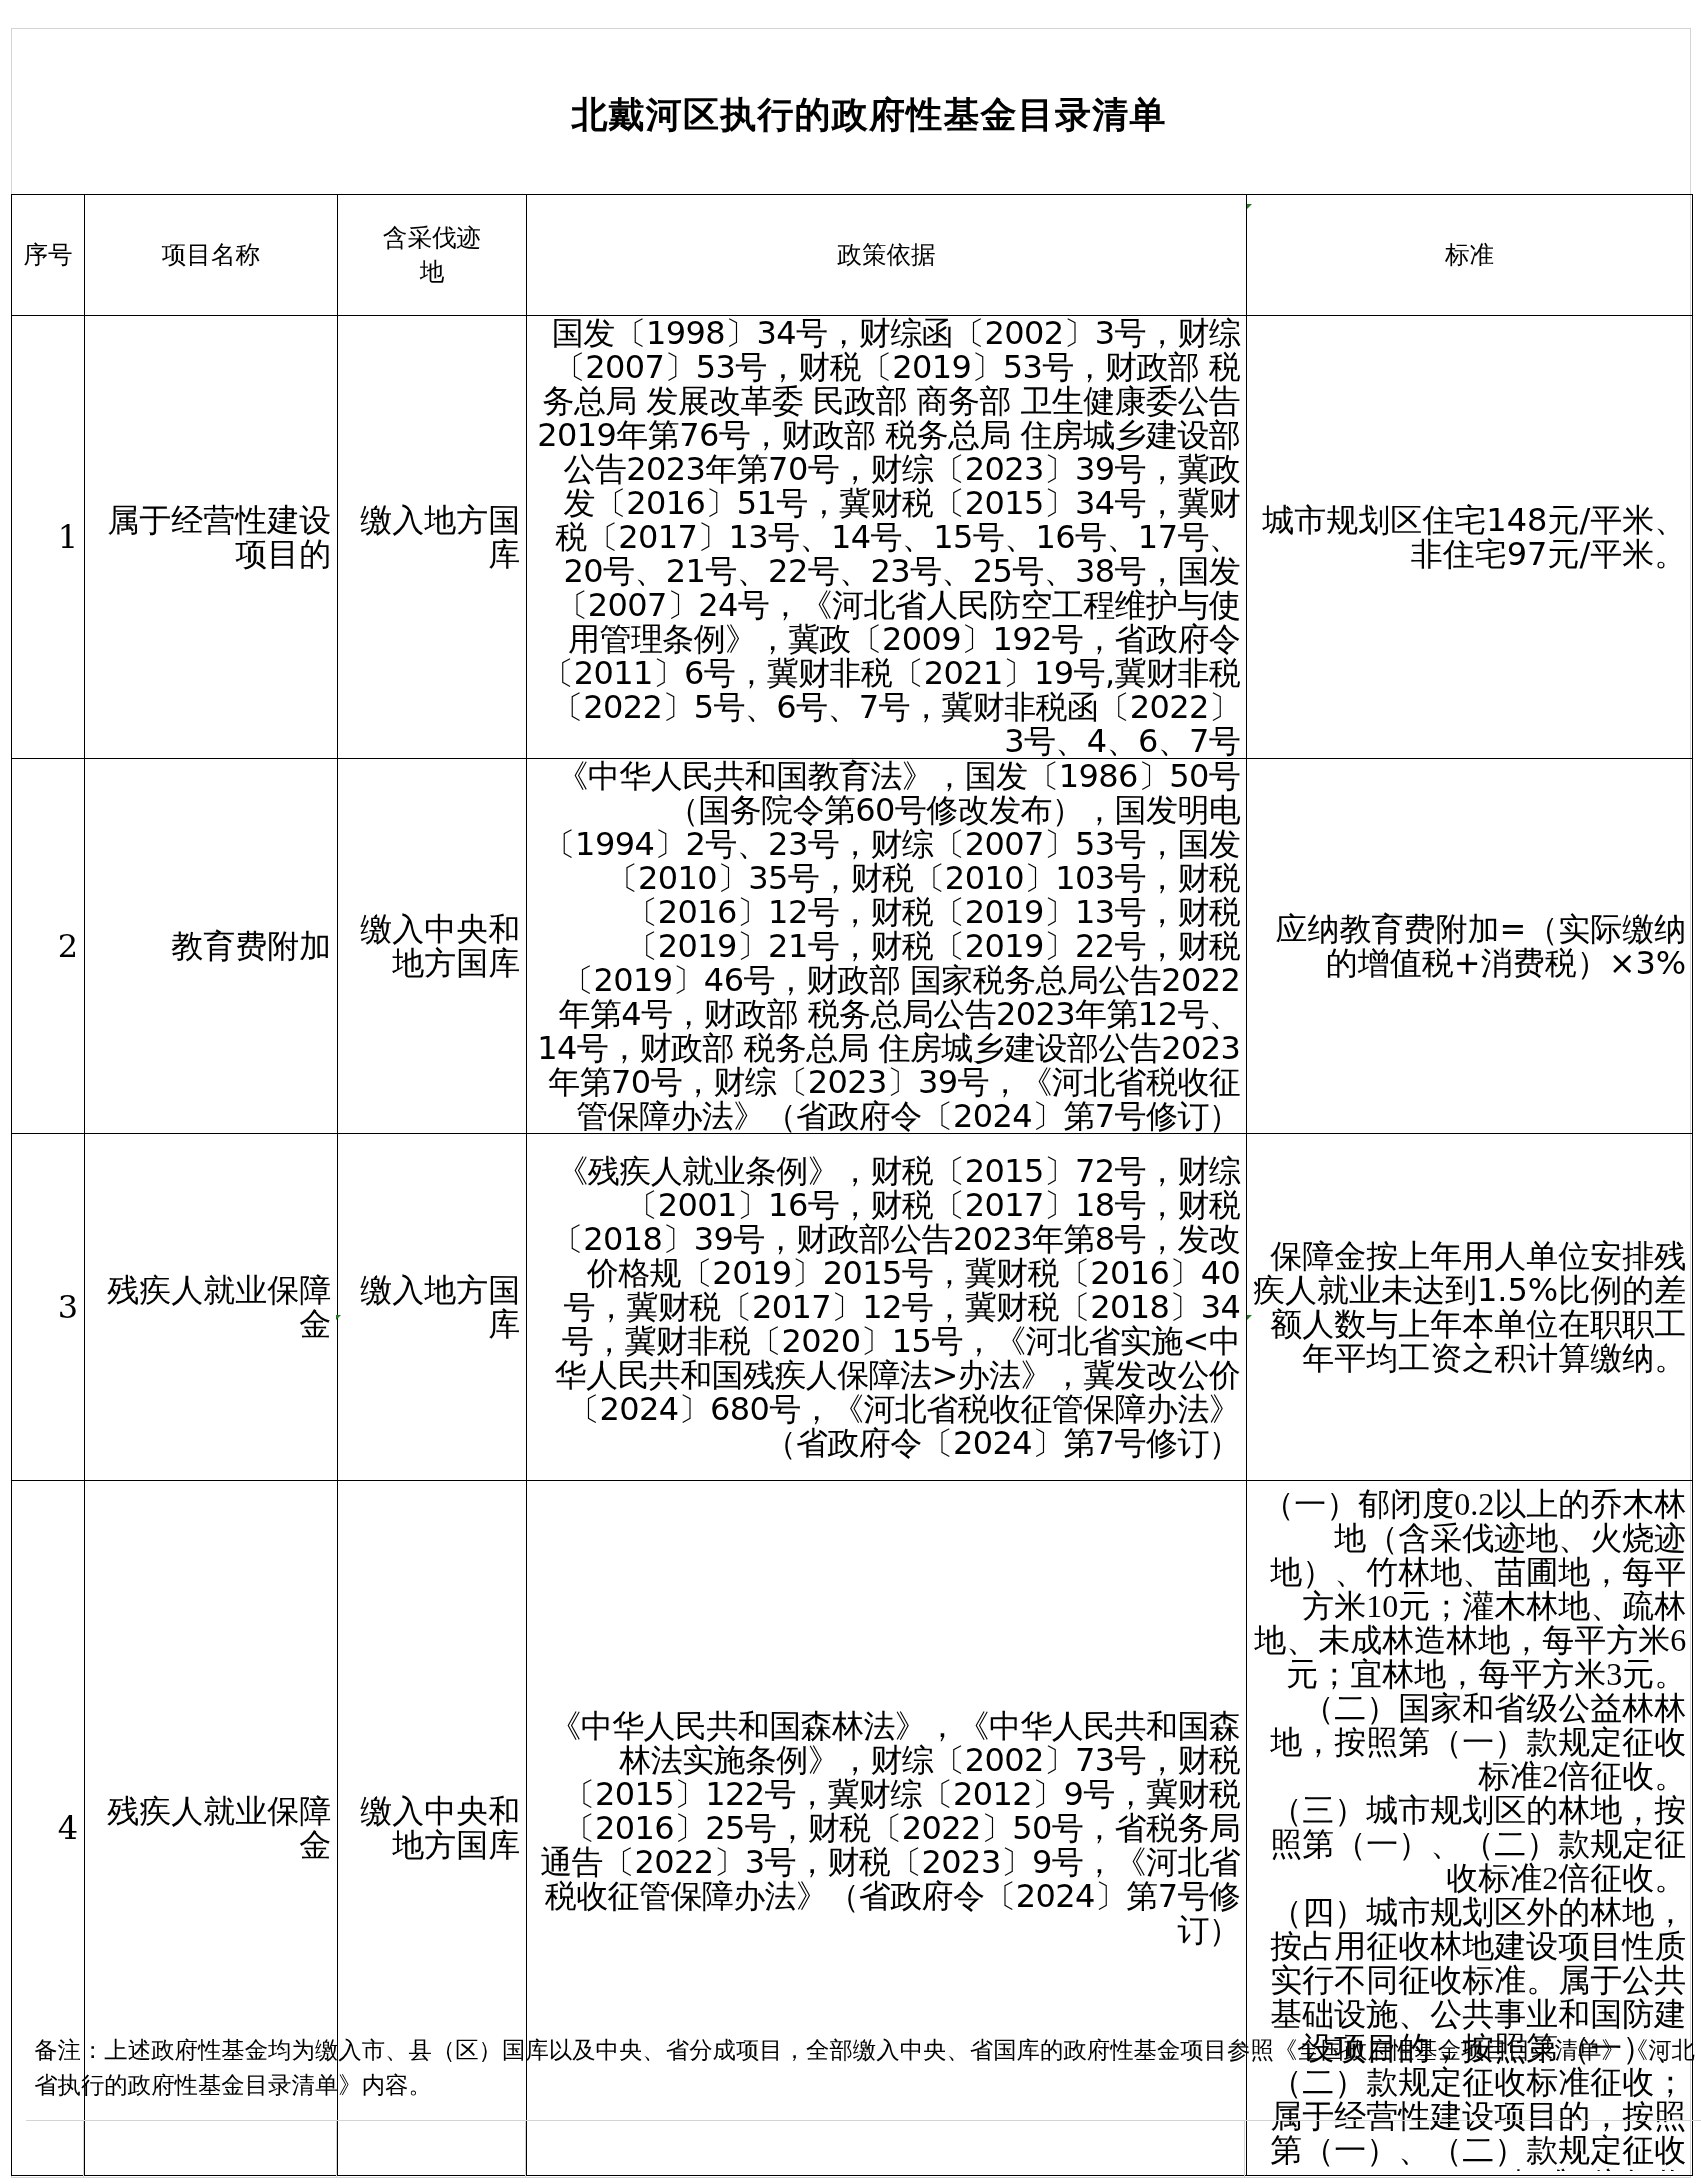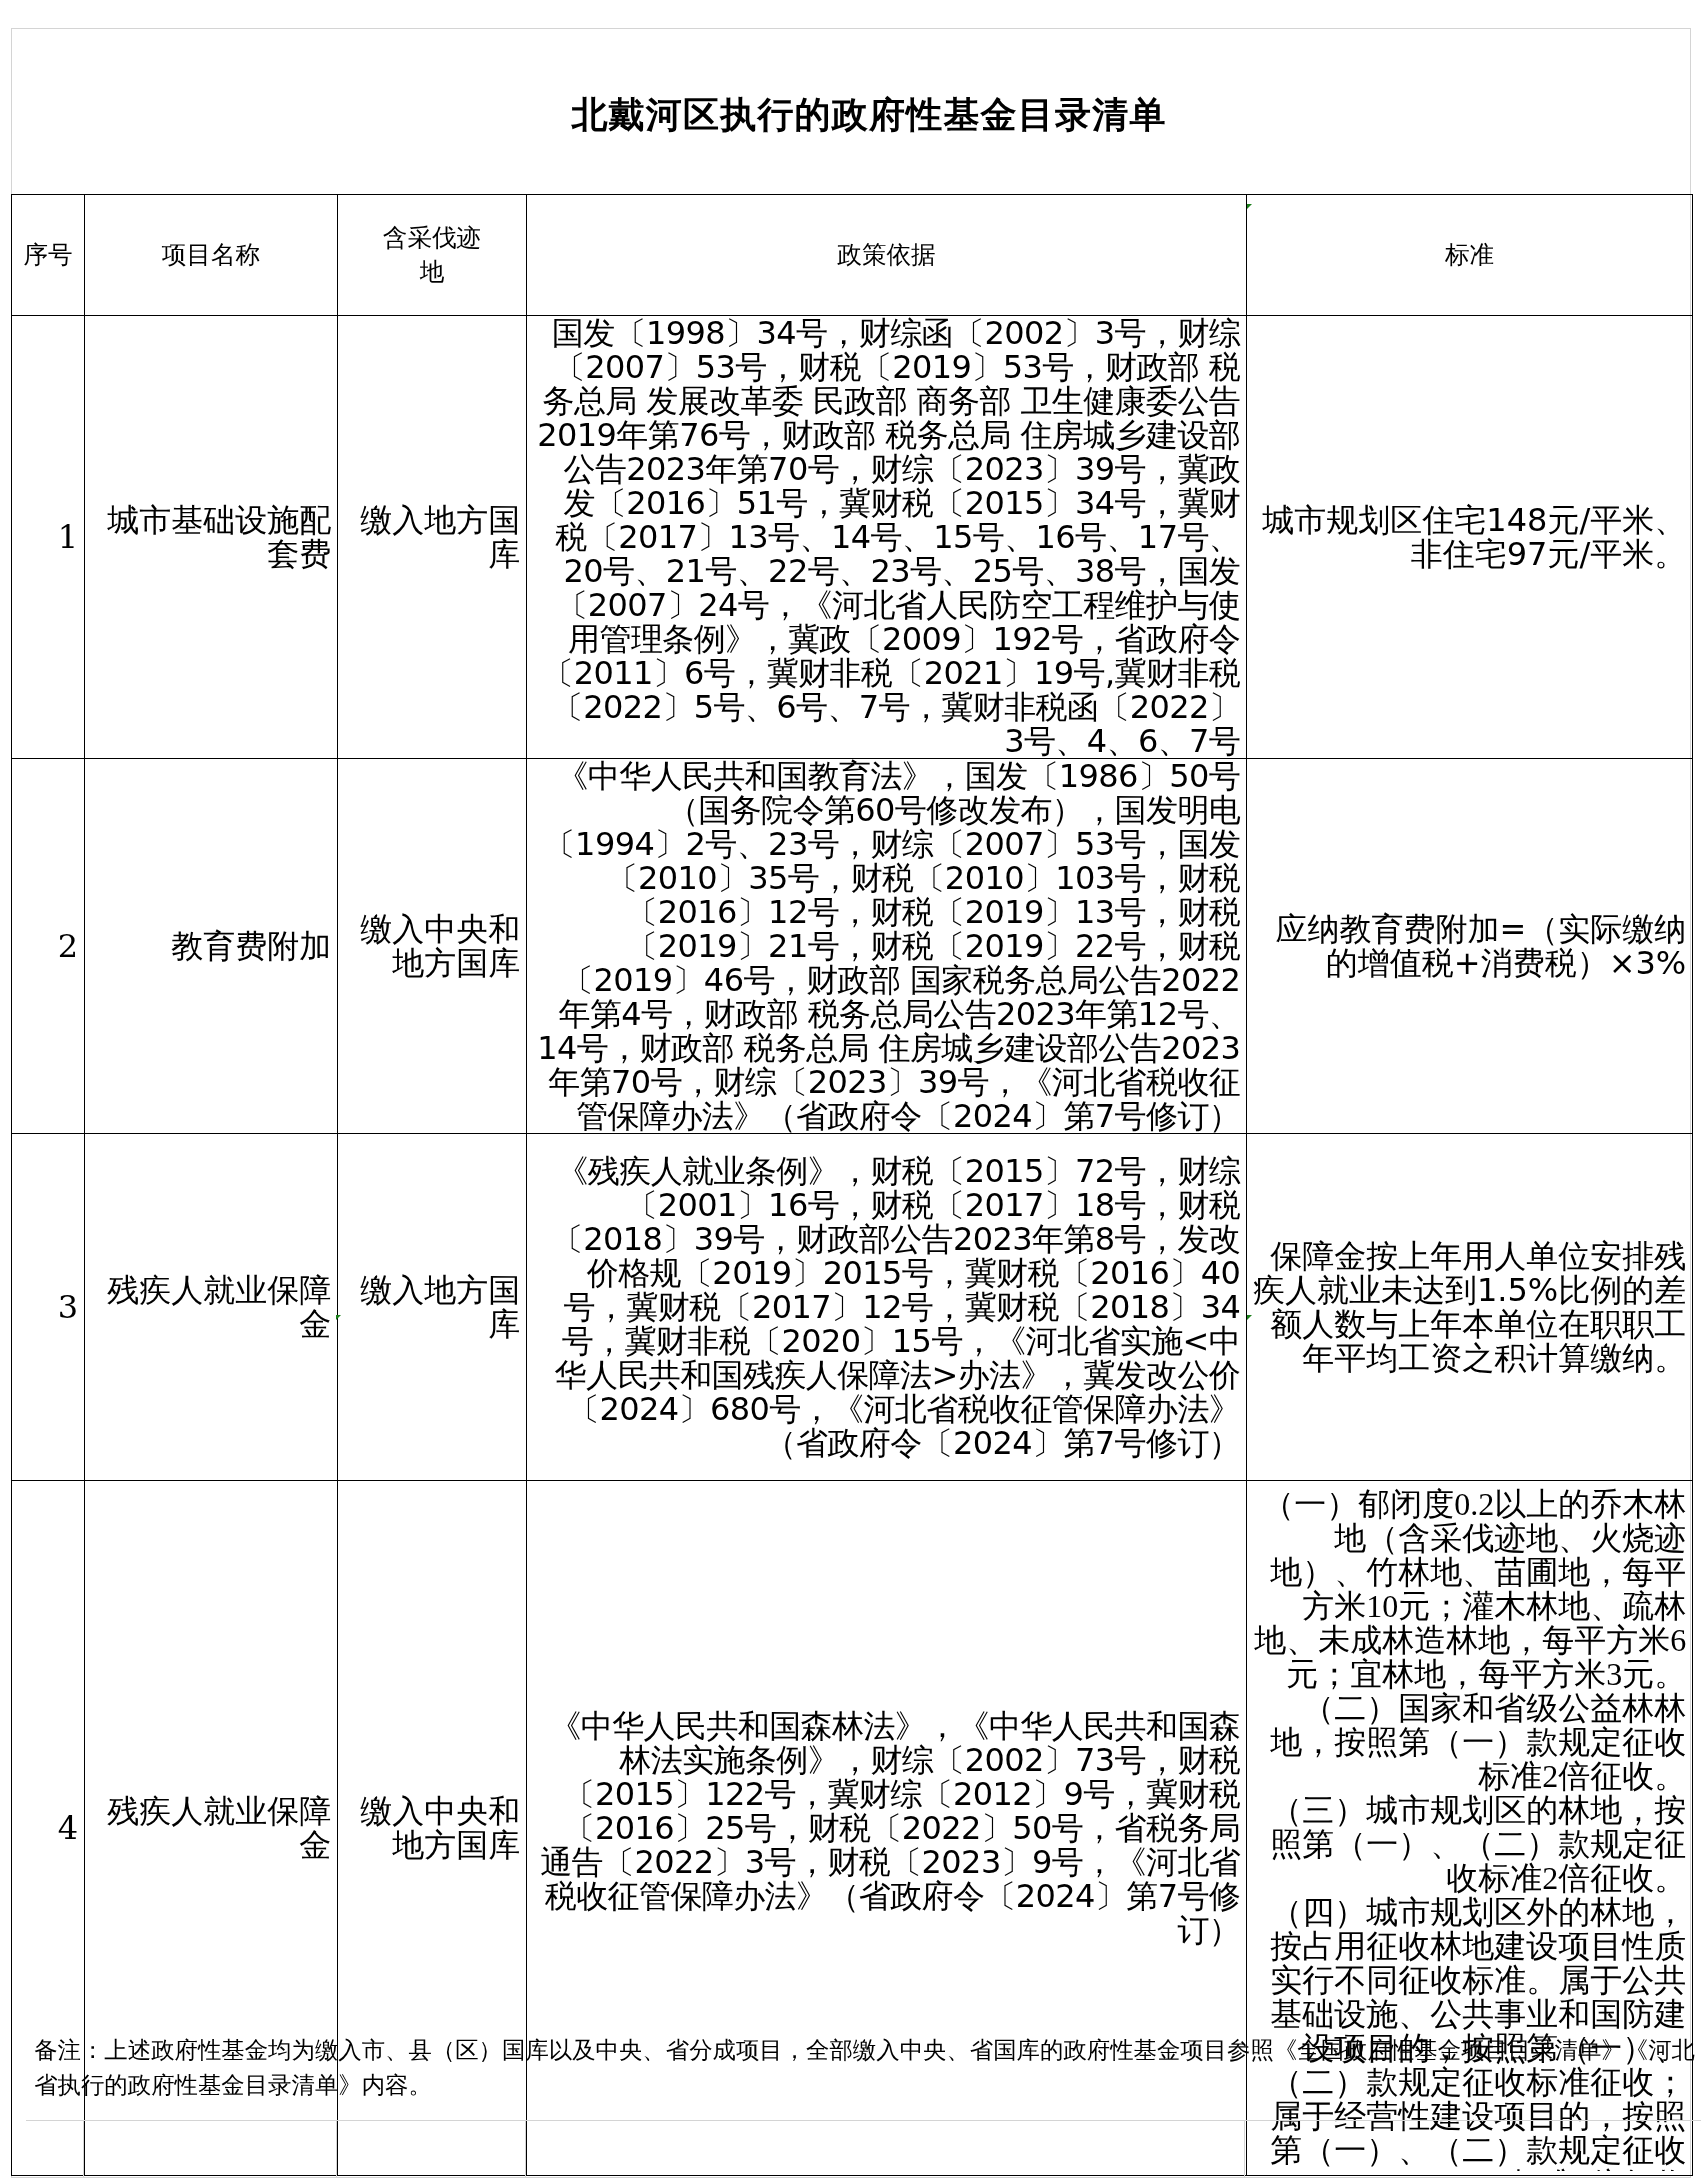--- a/index.html
+++ b/index.html
@@ -48,21 +48,21 @@
       <th>序号</th>
       <th>项目名称</th>
       <th><span style="display:inline-block;width:111px;">含采伐迹地</span></th>
       <th>政策依据</th>
       <th>标准</th>
     </tr>
   </thead>
   <tbody>
     <tr style="height:409px;">
       <td class="c-no">1</td>
-      <td class="c-name">城市基础设施配套费</td>
+      <td class="c-name">属于经营性建设项目的</td>
       <td class="c-mode">缴入地方国库</td>
       <td class="c-policy">国发〔1998〕34号，财综函〔2002〕3号，财综〔2007〕53号，财税〔2019〕53号，财政部 税务总局 发展改革委 民政部 商务部 卫生健康委公告2019年第76号，财政部 税务总局 住房城乡建设部公告2023年第70号，财综〔2023〕39号，冀政发〔2016〕51号，冀财税〔2015〕34号，冀财税〔2017〕13号、14号、15号、16号、17号、20号、21号、22号、23号、25号、38号，国发〔2007〕24号，《河北省人民防空工程维护与使用管理条例》，冀政〔2009〕192号，省政府令〔2011〕6号，冀财非税〔2021〕19号,冀财非税〔2022〕5号、6号、7号，冀财非税函〔2022〕3号、4、6、7号</td>
       <td class="c-std">
           <span class="std-line">城市规划区住宅148元/平米、非住宅97元/平米。</span>
         </td>
     </tr>
     <tr style="height:355px;">
       <td class="c-no">2</td>
       <td class="c-name">教育费附加</td>
       <td class="c-mode">缴入中央和地方国库</td>

